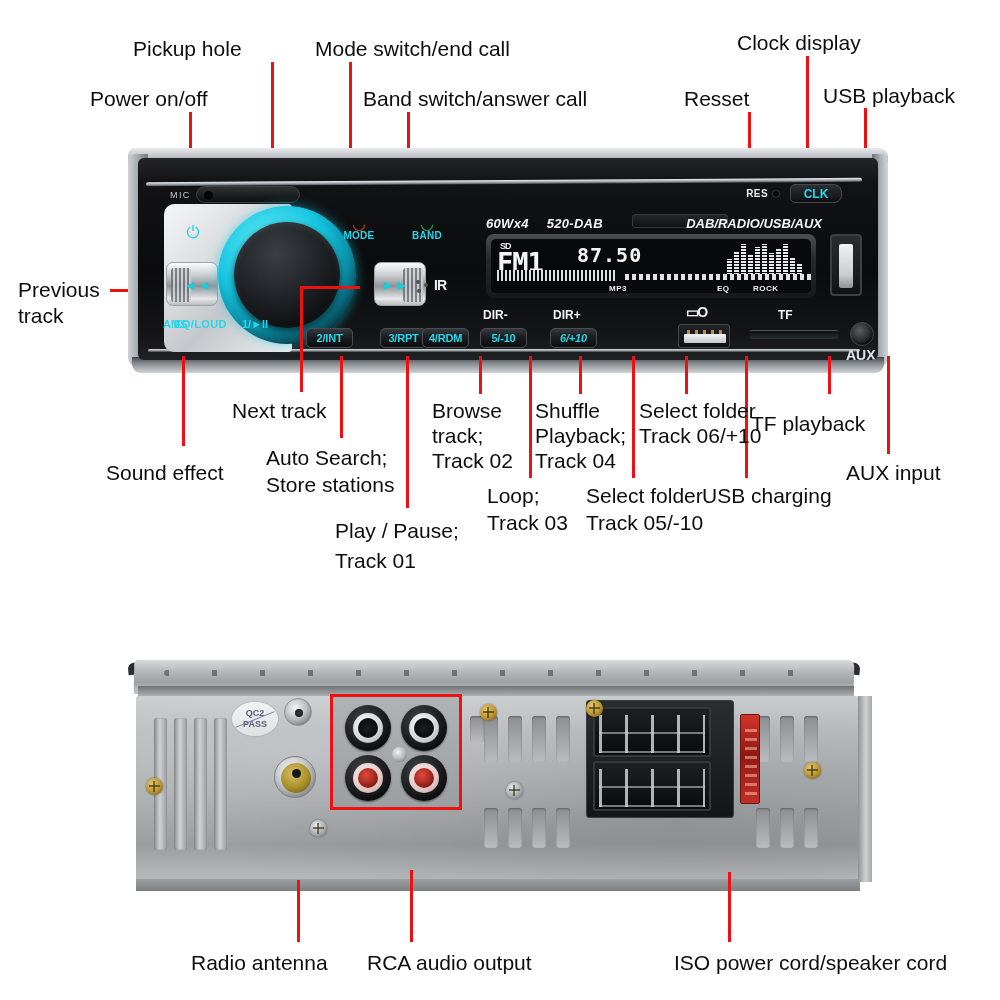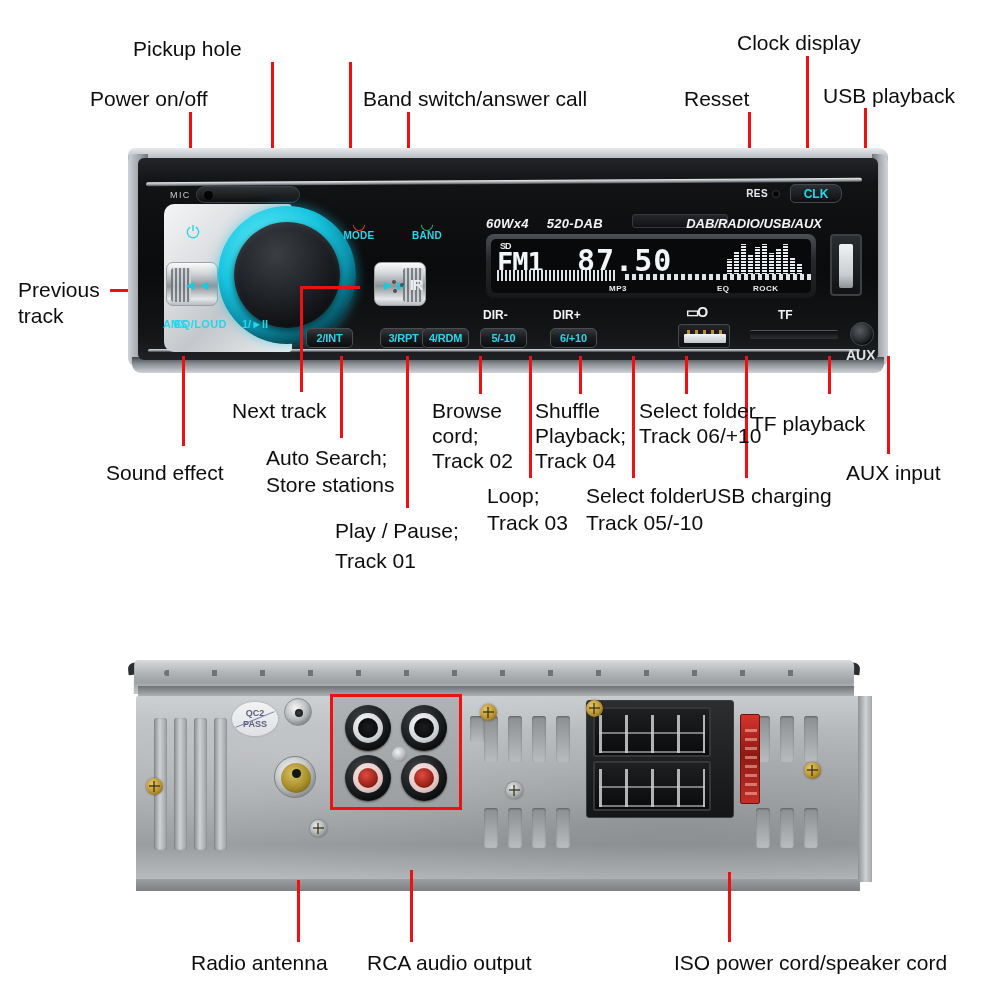--- a/index.html
+++ b/index.html
@@ -144,21 +144,21 @@
   .mb { position:absolute; text-align:center; width:46px; }
   .mb .glyph { font-size:16px; line-height:12px; }
   .mb .txt { font-size:10px; font-weight:bold; color:#27d6ea; letter-spacing:.3px; }
   #mode-button { left:198px; top:60px; }
   #band-button { left:266px; top:60px; }
   #mode-button .glyph { color:#c63a22; }
   #band-button .glyph { color:#1fa35c; }
 
   
   .ir {
-    position:absolute; left:254px; top:118px; width:48px; height:26px;
+    position:absolute; left:278px; top:118px; width:48px; height:26px;
   }
   .ir .dots { position:absolute; left:0; top:4px; width:16px; height:16px; }
   .ir .dots i {
     position:absolute; width:4px; height:4px; border-radius:50%; background:#4e5256;
   }
   .ir .dots i:nth-child(1){ left:0; top:0; }
   .ir .dots i:nth-child(2){ left:8px; top:3px; }
   .ir .dots i:nth-child(3){ left:1px; top:9px; }
   .ir .lbl { position:absolute; left:18px; top:1px; color:#eceff1; font-size:14px; font-weight:bold; letter-spacing:-1px; }
 
@@ -206,21 +206,21 @@
   }
   .lcd .sd { position:absolute; left:9px; top:2px; color:#e9edf0; font-size:9px; font-weight:bold; letter-spacing:-1px; }
   .lcd .band {
     position:absolute; left:6px; top:8px;
     color:#f3f6f8; font-size:27px; font-weight:bold;
     font-family:"DejaVu Sans Mono", monospace;
     letter-spacing:-1px;
   }
   .lcd .freq {
     position:absolute; left:86px; top:4px;
-    color:#f3f6f8; font-size:30px; font-weight:bold;
+    color:#f3f6f8; font-size:20px; font-weight:bold;
     font-family:"DejaVu Sans Mono", monospace;
     letter-spacing:1px;
   }
   .lcd .eqbars {
     position:absolute; right:6px; top:5px; width:78px; height:31px;
   }
   .lcd .eqbars .b {
     position:absolute; bottom:0; width:5px;
     background:repeating-linear-gradient(0deg,#e9edf0 0 2px,#08090a 2px 3px);
   }
@@ -452,20 +452,21 @@
     background:linear-gradient(180deg,#9da0a3,#7d8083);
   }
 </style>
 </head>
 <body>
 
 <div class="stage">
 
   <div class="anno" style="left:90px; top:86px;">Power on/off</div>
   <div class="anno" style="left:133px; top:36px;">Pickup hole</div>
+  <div class="anno" style="left:315px; top:36px;">Mode switch/end call</div>
   <div class="anno" style="left:363px; top:86px;">Band switch/answer call</div>
   <div class="anno" style="left:737px; top:30px;">Clock display</div>
   <div class="anno" style="left:684px; top:86px;">Resset</div>
   <div class="anno" style="left:823px; top:83px;">USB playback</div>
 
   <div class="lead v" style="left:189px; top:112px;  height:92px;"></div>
   <div class="lead v" style="left:271px; top:62px;   height:128px;"></div>
   <div class="lead h" style="left:222px; top:189px;  width:52px;"></div>
   <div class="lead v" style="left:349px; top:62px;   height:145px;"></div>
   <div class="lead v" style="left:407px; top:112px;  height:96px;"></div>
@@ -563,21 +564,21 @@
       </div>
 
       <div class="usb-port">
           <i></i>
         </div>
 
       <div class="btn" style="left:168px;">2/INT</div>
       <div class="btn" style="left:226px;margin-left:16px;">3/RPT</div>
       <div class="btn" style="left:284px;">4/RDM</div>
       <div class="btn" style="left:342px;">5/-10</div>
-      <div class="btn" style="left:412px;">6/+10</div>
+      <div class="btn" style="left:412px;font-style:italic;">6/+10</div>
       <div class="dirlbl" style="left:345px;">DIR-</div>
       <div class="dirlbl" style="left:415px;">DIR+</div>
 
       <div style="position:absolute; left:25px; top:160px; color:#27d6ea; font-size:11px; font-weight:bold;">AMS</div>
       <div style="position:absolute; left:104px; top:160px; color:#27d6ea; font-size:11px; font-weight:bold;">1/►II</div>
 
       <div class="usb-chg-glyph">▭O</div>
       <div class="usb-small">
           <u></u>
           <i></i>
@@ -609,21 +610,21 @@
 
   <div class="anno" style="left:232px; top:398px;">Next track</div>
 
   <div class="anno" style="left:266px; top:445px;">Auto Search;</div>
   <div class="anno" style="left:266px; top:472px;">Store stations</div>
 
   <div class="anno" style="left:335px; top:518px;">Play / Pause;</div>
   <div class="anno" style="left:335px; top:548px;">Track 01</div>
 
   <div class="anno" style="left:432px; top:398px;">Browse</div>
-  <div class="anno" style="left:432px; top:423px;">cord;</div>
+  <div class="anno" style="left:432px; top:423px;">track;</div>
   <div class="anno" style="left:432px; top:448px;">Track 02</div>
 
   <div class="anno" style="left:487px; top:483px;">Loop;</div>
   <div class="anno" style="left:487px; top:510px;">Track 03</div>
 
   <div class="anno" style="left:535px; top:398px;">Shuffle</div>
   <div class="anno" style="left:535px; top:423px;">Playback;</div>
   <div class="anno" style="left:535px; top:448px;">Track 04</div>
 
   <div class="anno" style="left:586px; top:483px;">Select folder</div>

